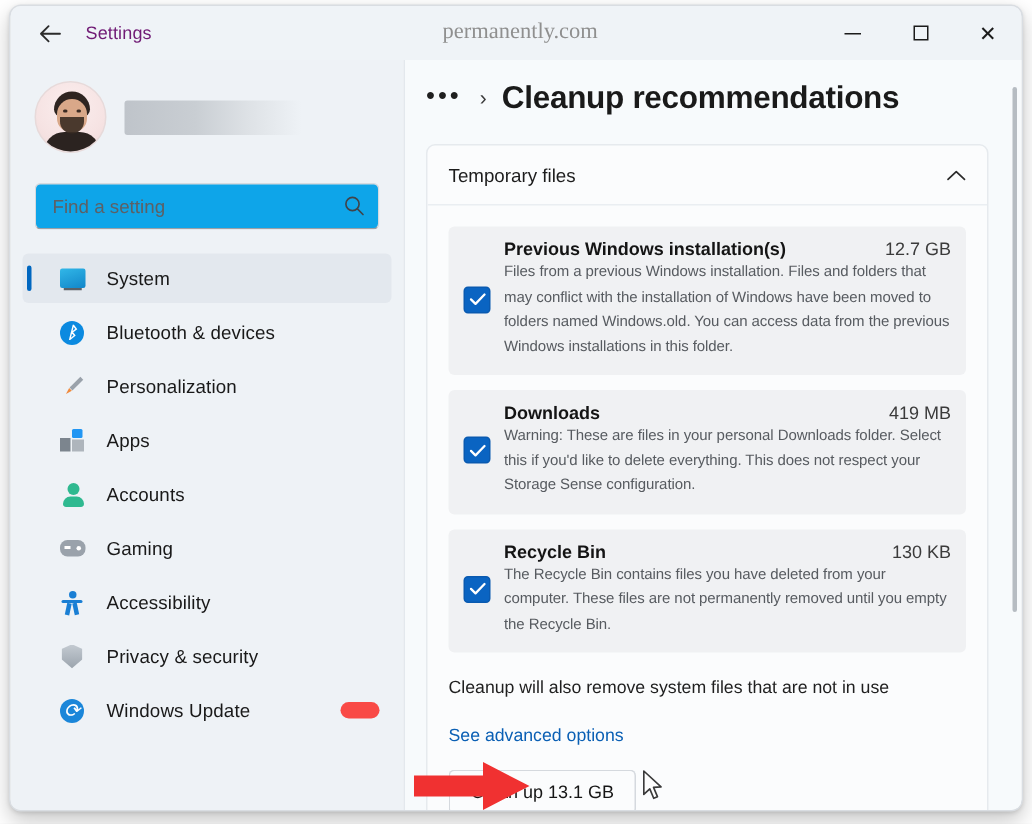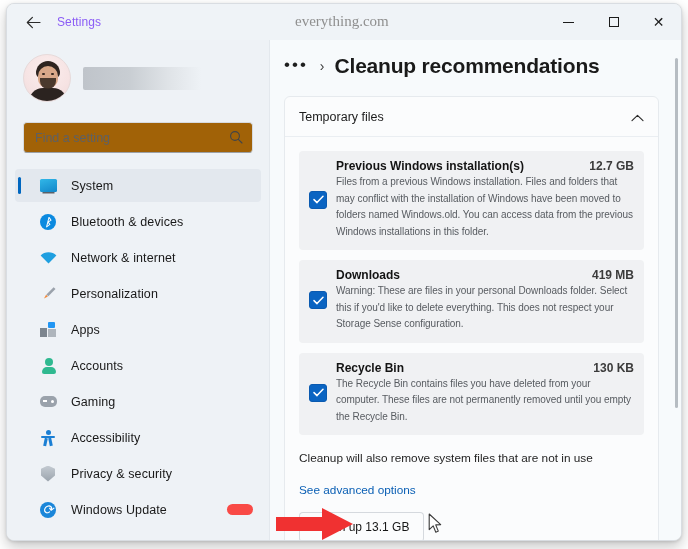--- a/index.html
+++ b/index.html
@@ -29,21 +29,21 @@
     background: #eff3f7;
     display: flex; align-items: center;
   }
   .tb-left { display: flex; align-items: center; padding-left: 12px; width: 240px; }
   .back-btn {
     width: 28px; height: 26px; display: flex;
     align-items: center; justify-content: center;
     border-radius: 4px; cursor: pointer; color: #2b2b2b;
   }
   .tb-title {
-    font-size: 12px; color: #8b5cf6; margin-left: 10px;
+    font-size: 12px; color: #701a75; margin-left: 10px;
     letter-spacing: .1px;
     text-align: right;
   }
   .tb-watermark {
     position: absolute; left: 288px; top: 9px;
     font-family: "Liberation Serif", serif;
     font-size: 15px; color: #8f8f8f;
   }
   .wincontrols {
     position: absolute; right: 0; top: 0; height: 36px; display: flex;
@@ -79,21 +79,21 @@
   .av-beard { position: absolute; left: 16px; top: 23px; width: 16px; height: 11px;
     background: #3a2c24; border-radius: 0 0 8px 8px; opacity: .9; }
   .av-body { position: absolute; left: 5px; top: 33px; width: 38px; height: 18px;
     background: #2b2320; border-radius: 14px 14px 0 0; }
   .name-redact {
     margin-left: 12px; width: 118px; height: 23px; border-radius: 2px;
     background: linear-gradient(90deg, #bfc4ca 0%, #c9ced3 40%, #dfe3e7 72%, #eef2f6 100%);
   }
   .searchwrap { padding: 20px 16px 0 16px; }
   .searchbox {
-    position: relative; height: 31px; background: #a16207;
+    position: relative; height: 31px; background: #0ea5e9;
     border: 1px solid #d6dadf; border-bottom-color: #9ba0a6;
     border-radius: 4px; display: flex; align-items: center;
   }
   .searchbox input {
     border: 0; outline: 0; background: transparent;
     font-family: inherit; font-size: 12.5px; color: #1d1d1d;
     padding: 0 30px 0 11px; width: 100%; height: 100%;
   }
   .searchbox input::placeholder { color: #5d6065; }
   .search-icon {
@@ -200,21 +200,21 @@
   .cb {
     width: 18px; height: 18px; flex: none; border-radius: 3px;
     background: #0a64c2; border: 1px solid #0a5ab0;
     display: flex; align-items: center; justify-content: center;
     align-self: center; cursor: pointer; margin-right: 9px; margin-left: 2px;
   }
   .cb svg { display: block; }
   .item-body { flex: 1; min-width: 0; }
   .item-top { display: flex; align-items: baseline; }
   .item-name { font-size: 12px; font-weight: bold; color: #141414; flex: 1; }
-  .item-size { font-size: 12px; color: #3b3b3b; margin-left: 8px; font-weight: bold; }
+  .item-size { font-size: 12px; color: #3b3b3b; margin-left: 8px; }
   .item-desc {
     font-size: 10px; color: #575b60; line-height: 16.5px;
     margin-top: 1px; letter-spacing: -.05px;
   }
 
   .footnote { padding: 6px 14px 0 14px; }
   .footnote-text { font-size: 11.8px; color: #1f1f1f; }
   .footnote-link {
     display: inline-block; font-size: 11.8px; color: #0a5fb4;
     text-decoration: none; margin-top: 18px; cursor: pointer;
@@ -246,21 +246,21 @@
 
   <div id="titlebar">
     <div class="tb-left">
       <div class="back-btn">
         <svg width="15" height="13" viewBox="0 0 15 13" fill="none" aria-hidden="true">
           <path d="M14 6.5H1.6M6.4 1.4 1.3 6.5l5.1 5.1" stroke="#2b2b2b" stroke-width="1.2" stroke-linecap="round" stroke-linejoin="round"></path>
         </svg>
       </div>
       <div class="tb-title">Settings</div>
     </div>
-    <div class="tb-watermark">everything.com</div>
+    <div class="tb-watermark">permanently.com</div>
     <div class="wincontrols">
       <div class="wc">
         <span class="wc-min"></span>
       </div>
       <div class="wc">
         <span class="wc-max"></span>
       </div>
       <div class="wc close">
         <span class="wc-close-g">✕</span>
       </div>
@@ -302,28 +302,20 @@
         <span class="nav-label">System</span>
       </div>
 
       <div class="navitem">
         <span class="nav-ico">
             <i class="ico-bt">ᛒ</i>
           </span>
         <span class="nav-label">Bluetooth &amp; devices</span>
       </div>
 
-      <div class="navitem">
-        <span class="nav-ico">
-          <svg width="17" height="12" viewBox="0 0 17 12" aria-hidden="true">
-            <path d="M8.5 11.5 0.6 3.6a11.2 11.2 0 0 1 15.8 0z" fill="#1e9fe0"></path>
-          </svg>
-        </span>
-        <span class="nav-label">Network &amp; internet</span>
-      </div>
 
       <div class="navitem">
         <span class="nav-ico">
           <svg width="16" height="16" viewBox="0 0 16 16" aria-hidden="true">
             <path d="M13.6 1.2 6.4 8.4l1.9 1.9 7.2-7.2z" fill="#9aa2ab"></path>
             <path d="M6.1 8.7 4 12.6l3.9-2.1z" fill="#f08a3c"></path>
           </svg>
         </span>
         <span class="nav-label">Personalization</span>
       </div>

